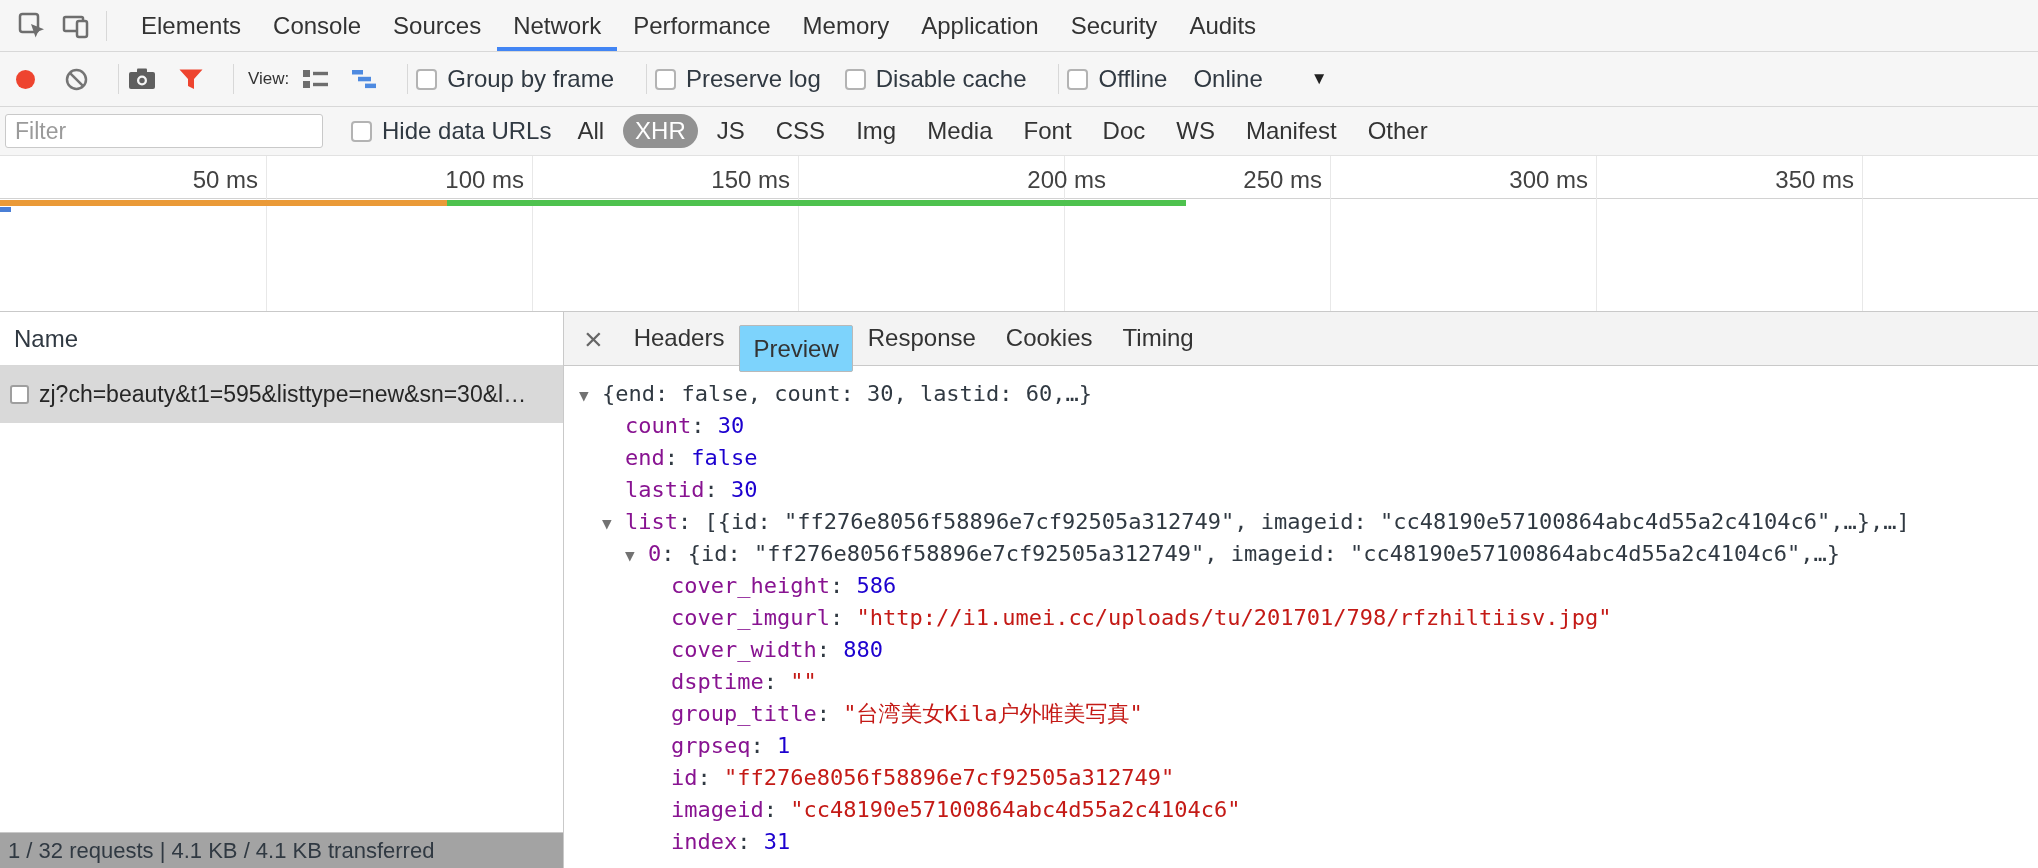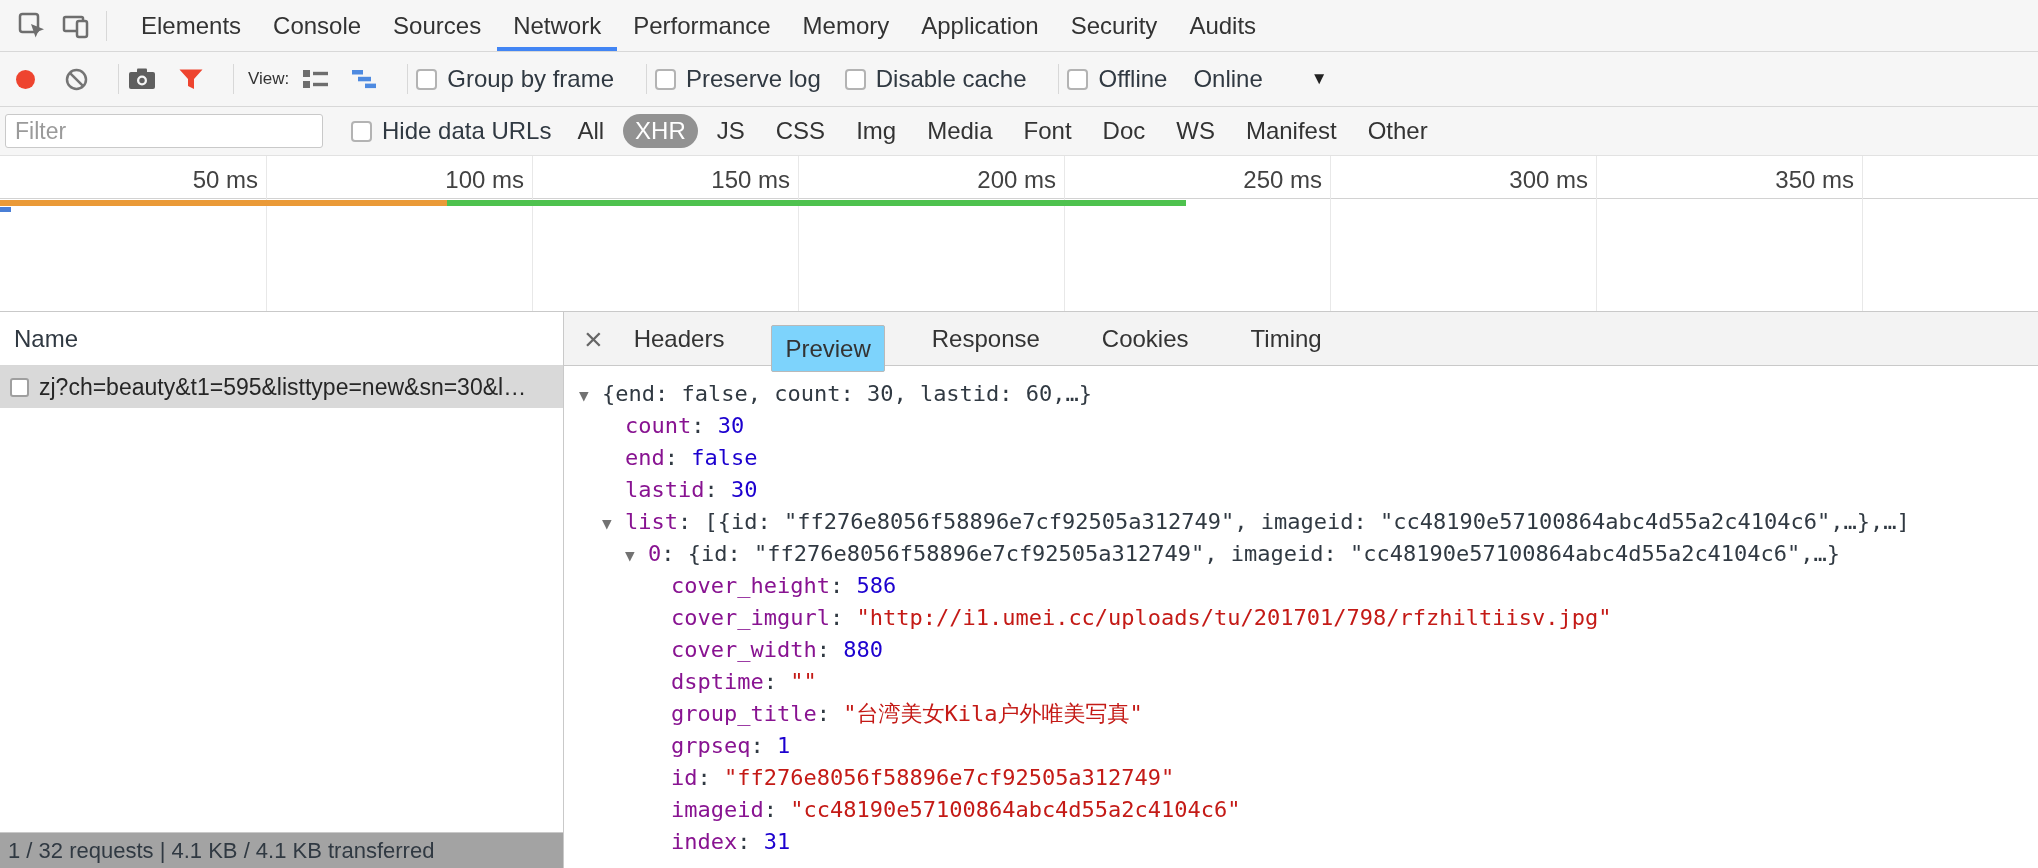--- a/index.html
+++ b/index.html
@@ -49,21 +49,21 @@
   .tl-grid { position: absolute; top: 0; bottom: 0; width: 1px; background: #e8e8e8; }
   .tl-label { position: absolute; top: 10px; width: 150px; text-align: right; font-size: 24px; color: #424242; }
   .tl-sep { position: absolute; left: 0; right: 0; top: 42px; height: 1px; background: #d2d2d2; }
   .tl-bar { position: absolute; }
 
   
   .main { display: flex; height: 556px; }
   .left-panel { width: 564px; border-right: 1px solid #c9c9c9; position: relative; background: #fff; flex: 0 0 auto; }
   .name-header { height: 54px; border-bottom: 1px solid #d8d8d8; display: flex; align-items: center;
     padding-left: 14px; font-size: 24px; color: #303942; background: #fff; }
-  .request-row { height: 42px; display: flex; align-items: center; padding-left: 10px; }
+  .request-row { height: 57px; display: flex; align-items: center; padding-left: 10px; }
   .request-row.selected { background: #d9d9d9; }
   .cb.small { width: 19px; height: 19px; border: 2px solid #9f9f9f; border-radius: 3px; }
   .request-name { font-size: 23px; color: #262626; margin-left: 10px; white-space: nowrap; overflow: hidden; }
   .left-statusbar { position: absolute; left: 0; right: 0; bottom: 0; height: 36px;
     border-top: 1px solid #c9c9c9; background: #a3a3a3; display: flex; align-items: center;
     padding-left: 8px; font-size: 22px; color: #303942; white-space: nowrap; }
 
   .right-panel { flex: 1; display: flex; flex-direction: column; background: #fff; min-width: 0; }
   .detail-tabbar { height: 54px; background: #f3f3f3; border-bottom: 1px solid #c9c9c9;
     display: flex; align-items: center; padding-left: 8px; }
@@ -199,21 +199,21 @@
 
   <div class="timeline">
     <div class="tl-sep"></div>
   <div class="tl-grid" style="left: 266px;"></div>
       <div class="tl-label" style="left: 108px;">50 ms</div>
       <div class="tl-grid" style="left: 532px;"></div>
       <div class="tl-label" style="left: 374px;">100 ms</div>
       <div class="tl-grid" style="left: 798px;"></div>
       <div class="tl-label" style="left: 640px;">150 ms</div>
       <div class="tl-grid" style="left: 1064px;"></div>
-      <div class="tl-label" style="left: 906px; text-align: right;">200 ms</div>
+      <div class="tl-label" style="left: 956px; text-align: right;">200 ms</div>
       <div class="tl-grid" style="left: 1330px;"></div>
       <div class="tl-label" style="left: 1172px;">250 ms</div>
       <div class="tl-grid" style="left: 1596px;"></div>
       <div class="tl-label" style="left: 1438px;">300 ms</div>
       <div class="tl-grid" style="left: 1862px;"></div>
       <div class="tl-label" style="left: 1704px;">350 ms</div>
       <div class="tl-bar" style="left: 0px; width: 446.88px; top: 44px; height: 6px; background: rgb(234, 154, 56);"></div>
       <div class="tl-bar" style="left: 446.88px; width: 739.48px; top: 44px; height: 6px; background: rgb(78, 194, 78);"></div>
       <div class="tl-bar" style="left: 0px; width: 10.64px; top: 51px; height: 5px; background: rgb(74, 127, 214);"></div>
     </div>
@@ -225,21 +225,21 @@
           <div class="request-row selected">
             <span class="cb small"></span>
             <span class="request-name">zj?ch=beauty&amp;t1=595&amp;listtype=new&amp;sn=30&amp;l…</span>
           </div>
         </div>
       <div class="left-statusbar">1 / 32 requests | 4.1 KB / 4.1 KB transferred</div>
     </div>
     <div class="right-panel">
       <div class="detail-tabbar">
         <span class="detail-close">×</span>
-        <div style="display:flex; height:100%; align-items:center;gap:32px;">
+        <div style="display:flex; height:100%; align-items:flex-end;">
             <div class="dtab">Headers</div>
             <div class="dtab active">Preview</div>
             <div class="dtab">Response</div>
             <div class="dtab">Cookies</div>
             <div class="dtab">Timing</div>
           </div>
       </div>
       <div class="preview-pane">
         <div>
             <div class="tree-line" style="padding-left: 15px;"><span class="arrow">▼</span><span class="tk-plain">{end: false, count: 30, lastid: 60,…}</span></div>

